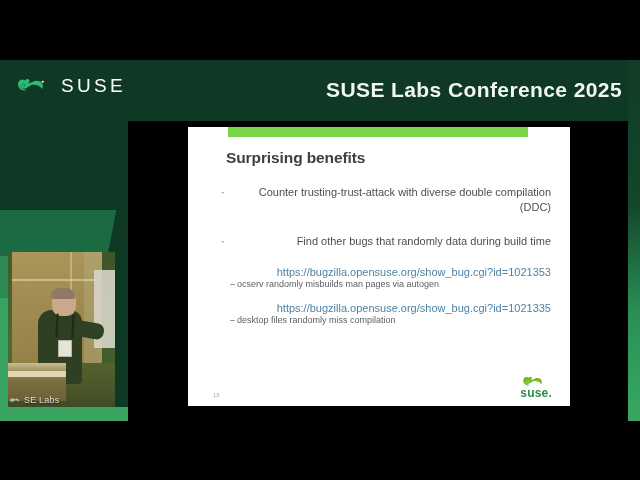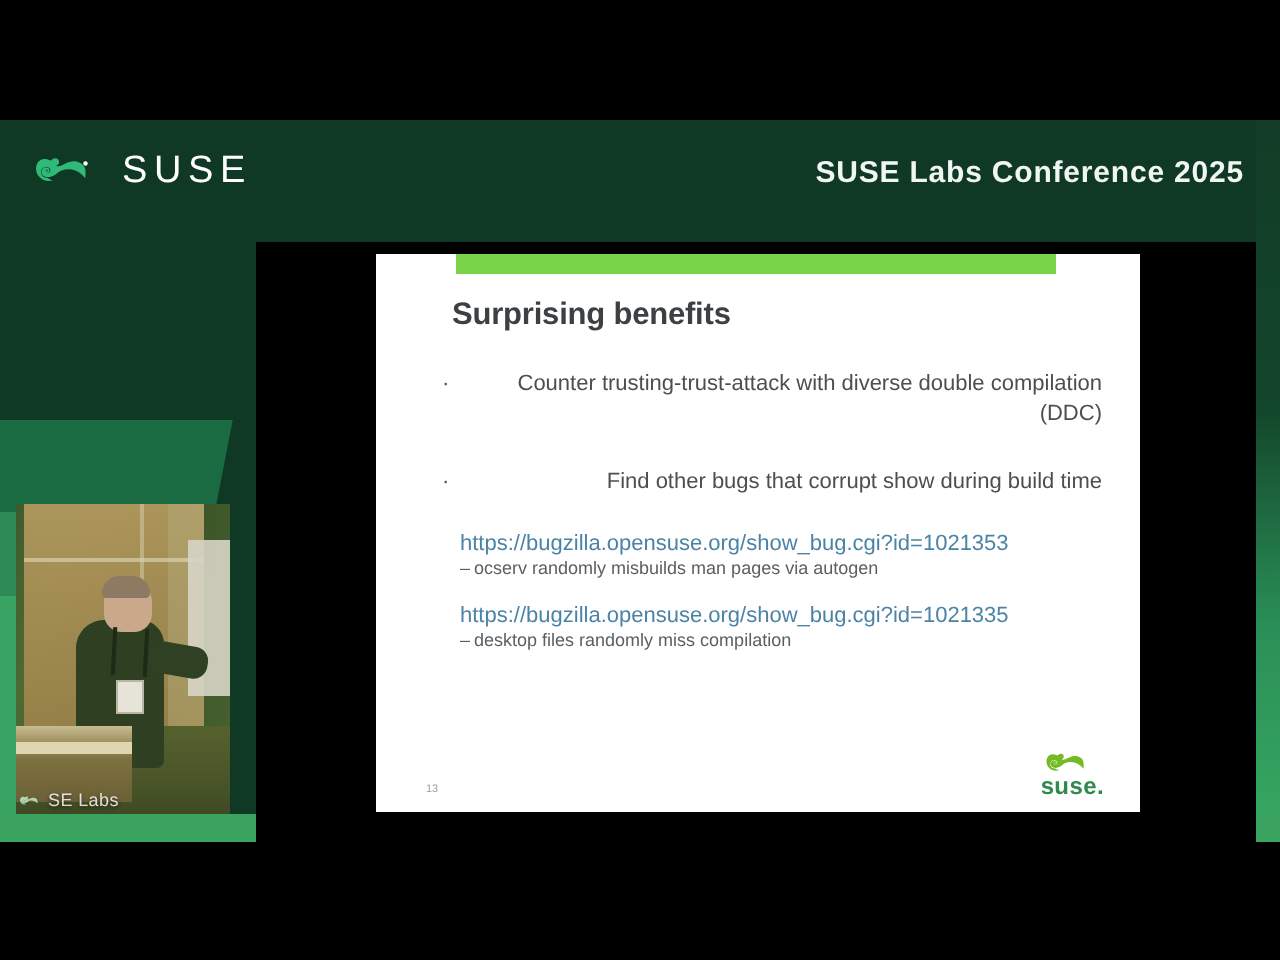--- a/index.html
+++ b/index.html
@@ -106,21 +106,21 @@
     color: #ffffff;
     font-size: 19px;
     letter-spacing: 3.3px;
     font-weight: 400;
     line-height: 1;
   }
   .conf-title {
     position: absolute;
     right: 18px; top: 18px;
     color: #f2f6f3;
-    font-size: 15px;
+    font-size: 21px;
     font-weight: 700;
     letter-spacing: 0.4px;
     white-space: nowrap;
   }
 
   
   .capture {
     position: absolute;
     left: 128px; top: 61px;
     width: 500px; height: 344px;
@@ -172,20 +172,21 @@
 
   .gap-1 { height: 14px; }
   .gap-2 { height: 10px; }
 
   .link-row { margin-left: 9px; }
   .bug-link {
     font-size: 11px;
     color: #4b83a6;
     line-height: 1.3;
     white-space: nowrap;
+    text-align: right;
   }
   .sub-note {
     font-size: 9px;
     color: #5b5f62;
     line-height: 1.3;
     margin-top: 0;
     white-space: nowrap;
   }
   .dash { margin-right: 2px; }
 
@@ -373,21 +374,21 @@
 
           <div class="bullet">
             <span class="dot">·</span>
             <span class="txt">Counter trusting-trust-attack with diverse double compilation (DDC)</span>
           </div>
 
           <div class="gap-1"></div>
 
           <div class="bullet">
             <span class="dot">·</span>
-            <span class="txt">Find other bugs that corrupt show during build time</span>
+            <span class="txt">Find other bugs that randomly data during build time</span>
           </div>
 
           <div class="gap-2"></div>
 
           <div class="link-row">
             <div class="bug-link">https://bugzilla.opensuse.org/show_bug.cgi?id=1021353</div>
             <div class="sub-note">
               <span class="dash">–</span><span>ocserv randomly misbuilds man pages via autogen</span>
             </div>
           </div>

